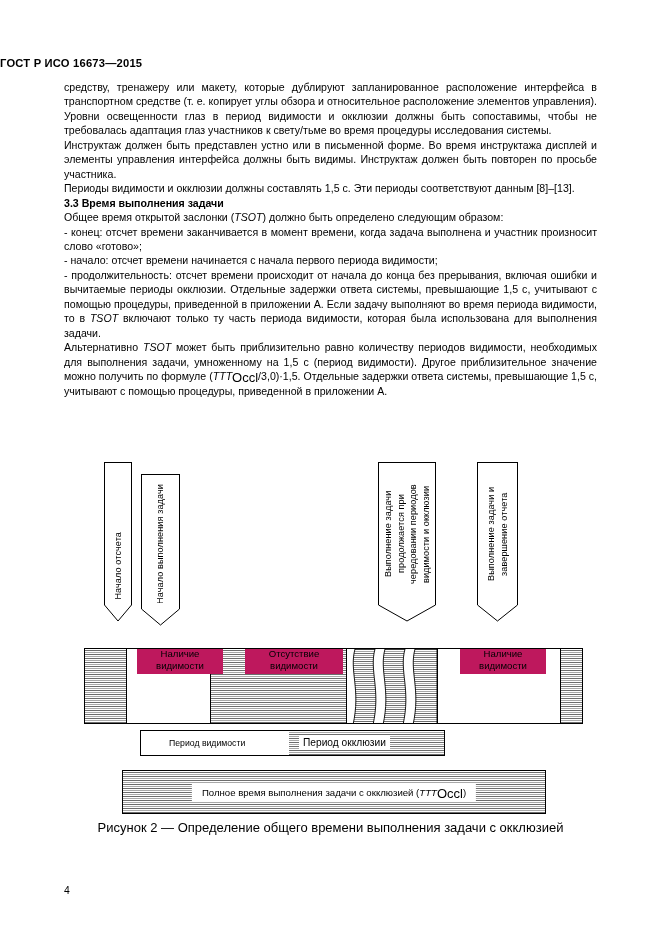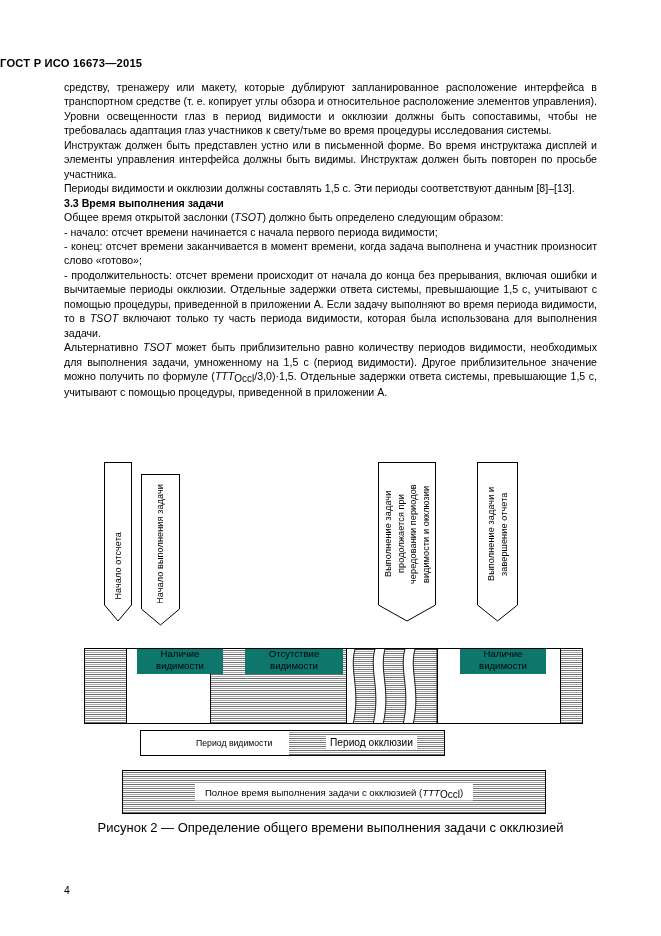--- a/index.html
+++ b/index.html
@@ -50,21 +50,21 @@
     text-indent: 0;
   }
   .p-indent { text-indent: 29px; }
   .p-head {
     text-indent: 29px;
     font-weight: bold;
   }
   .p-dash { text-indent: 29px; }
   em.it { font-style: italic; }
   sub.sb {
-    font-size: 10px;
+    font-size: 13px;
     vertical-align: baseline;
     position: relative;
     top: 2.2px;
   }
 
   
   .figure {
     position: absolute;
     left: 0;
     top: 462px;
@@ -127,21 +127,21 @@
     overflow: hidden;
   }
   .seg {
     position: absolute;
     top: 0;
     bottom: 0;
     box-sizing: border-box;
   }
   .seg-label {
     position: absolute;
-    background: #0f766e;
+    background: #be185d;
     font-size: 9.6px;
     line-height: 12.4px;
     text-align: center;
     white-space: nowrap;
     padding: 1px 3px;
   }
 
   
   .pat-occl {
     background-color: #ffffff;
@@ -175,21 +175,20 @@
   }
   .legend .lg-txt {
     position: absolute;
     background: #fff;
     font-size: 8.7px;
     line-height: 12px;
     white-space: nowrap;
     padding: 1px 4px;
     top: 50%;
     transform: translateY(-50%);
-    margin-left: 27px;
   }
   .legend .lg-txt.big { font-size: 10.2px; }
 
   
   .totalbar {
     position: absolute;
     box-sizing: border-box;
     border: 1.2px solid #000;
     overflow: hidden;
   }
@@ -232,22 +231,22 @@
   <div class="doc-header">ГОСТ Р ИСО 16673—2015</div>
 
   <div class="body-text">
     <p class="p-cont">средству, тренажеру или макету, которые дублируют запланированное расположение интерфейса в транспортном средстве (т. е. копирует углы обзора и относительное расположение элементов управления). Уровни освещенности глаз в период видимости и окклюзии должны быть сопоставимы, чтобы не требовалась адаптация глаз участников к свету/тьме во время процедуры исследования системы.</p>
     <p class="p-indent">Инструктаж должен быть представлен устно или в письменной форме. Во время инструктажа дисплей и элементы управления интерфейса должны быть видимы. Инструктаж должен быть повторен по просьбе участника.</p>
     <p class="p-indent">Периоды видимости и окклюзии должны составлять 1,5 с. Эти периоды соответствуют данным [8]–[13].</p>
     <p class="p-head">3.3 Время выполнения задачи</p>
 
     <p class="p-indent"><span>Общее время открытой заслонки (</span><em class="it">TSOT</em><span>) должно быть определено следующим образом:</span></p>
 
+    <p class="p-dash">- конец: отсчет времени заканчивается в момент времени, когда задача выполнена и участник произносит слово «готово»;</p>
     <p class="p-dash">- начало: отсчет времени начинается с начала первого периода видимости;</p>
-    <p class="p-dash">- конец: отсчет времени заканчивается в момент времени, когда задача выполнена и участник произносит слово «готово»;</p>
 
     <p class="p-dash"><span>- продолжительность: отсчет времени происходит от начала до конца без прерывания, включая ошибки и вычитаемые периоды окклюзии. Отдельные задержки ответа системы, превышающие 1,5 с, учитывают с помощью процедуры, приведенной в приложении А. Если задачу выполняют во время периода видимости, то в </span><em class="it">TSOT</em><span> включают только ту часть периода видимости, которая была использована для выполнения задачи.</span></p>
 
     <p class="p-indent"><span>Альтернативно </span><em class="it">TSOT</em><span> может быть приблизительно равно количеству периодов видимости, необходимых для выполнения задачи, умноженному на 1,5 с (период видимости). Другое приблизительное значение можно получить по формуле (</span><em class="it">TTT</em><sub class="sb">Occl</sub><span>/3,0)·1,5. Отдельные задержки ответа системы, превышающие 1,5 с, учитывают с помощью процедуры, приведенной в приложении А.</span></p>
   </div>
 
   <div class="figure">
 
     <div class="callout" style="left:104px; top:0px; width:28px; height:160px;">
       <div class="body">

